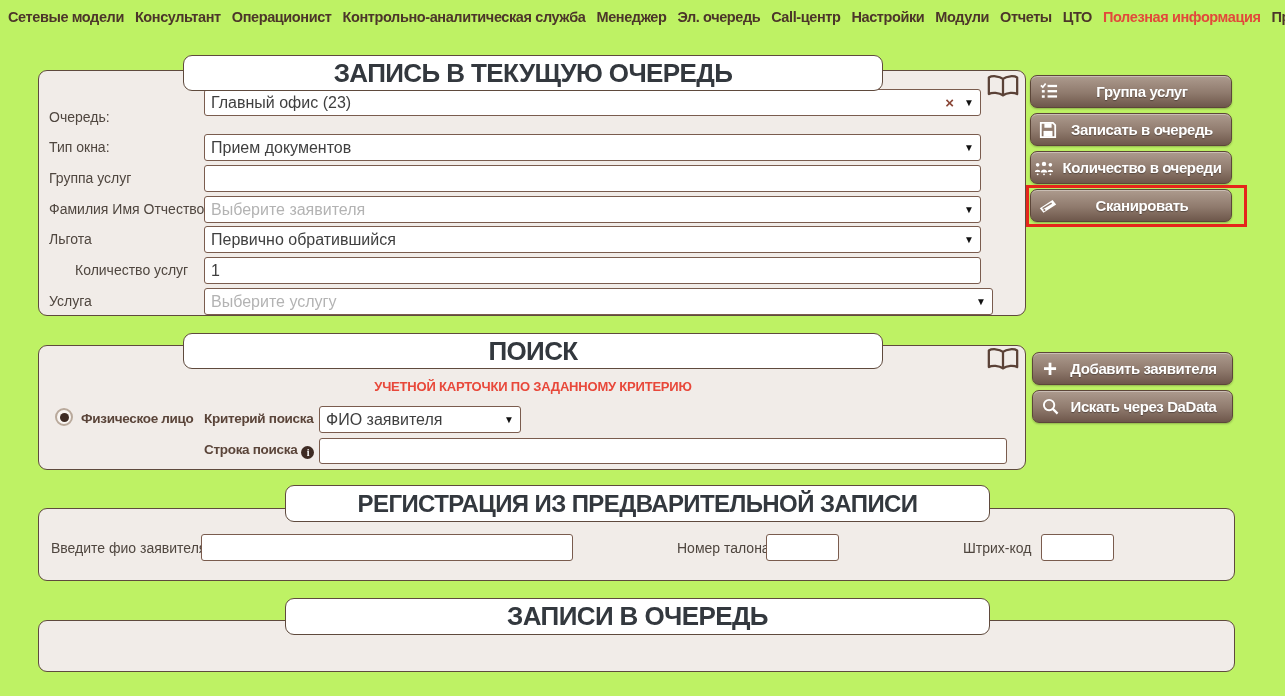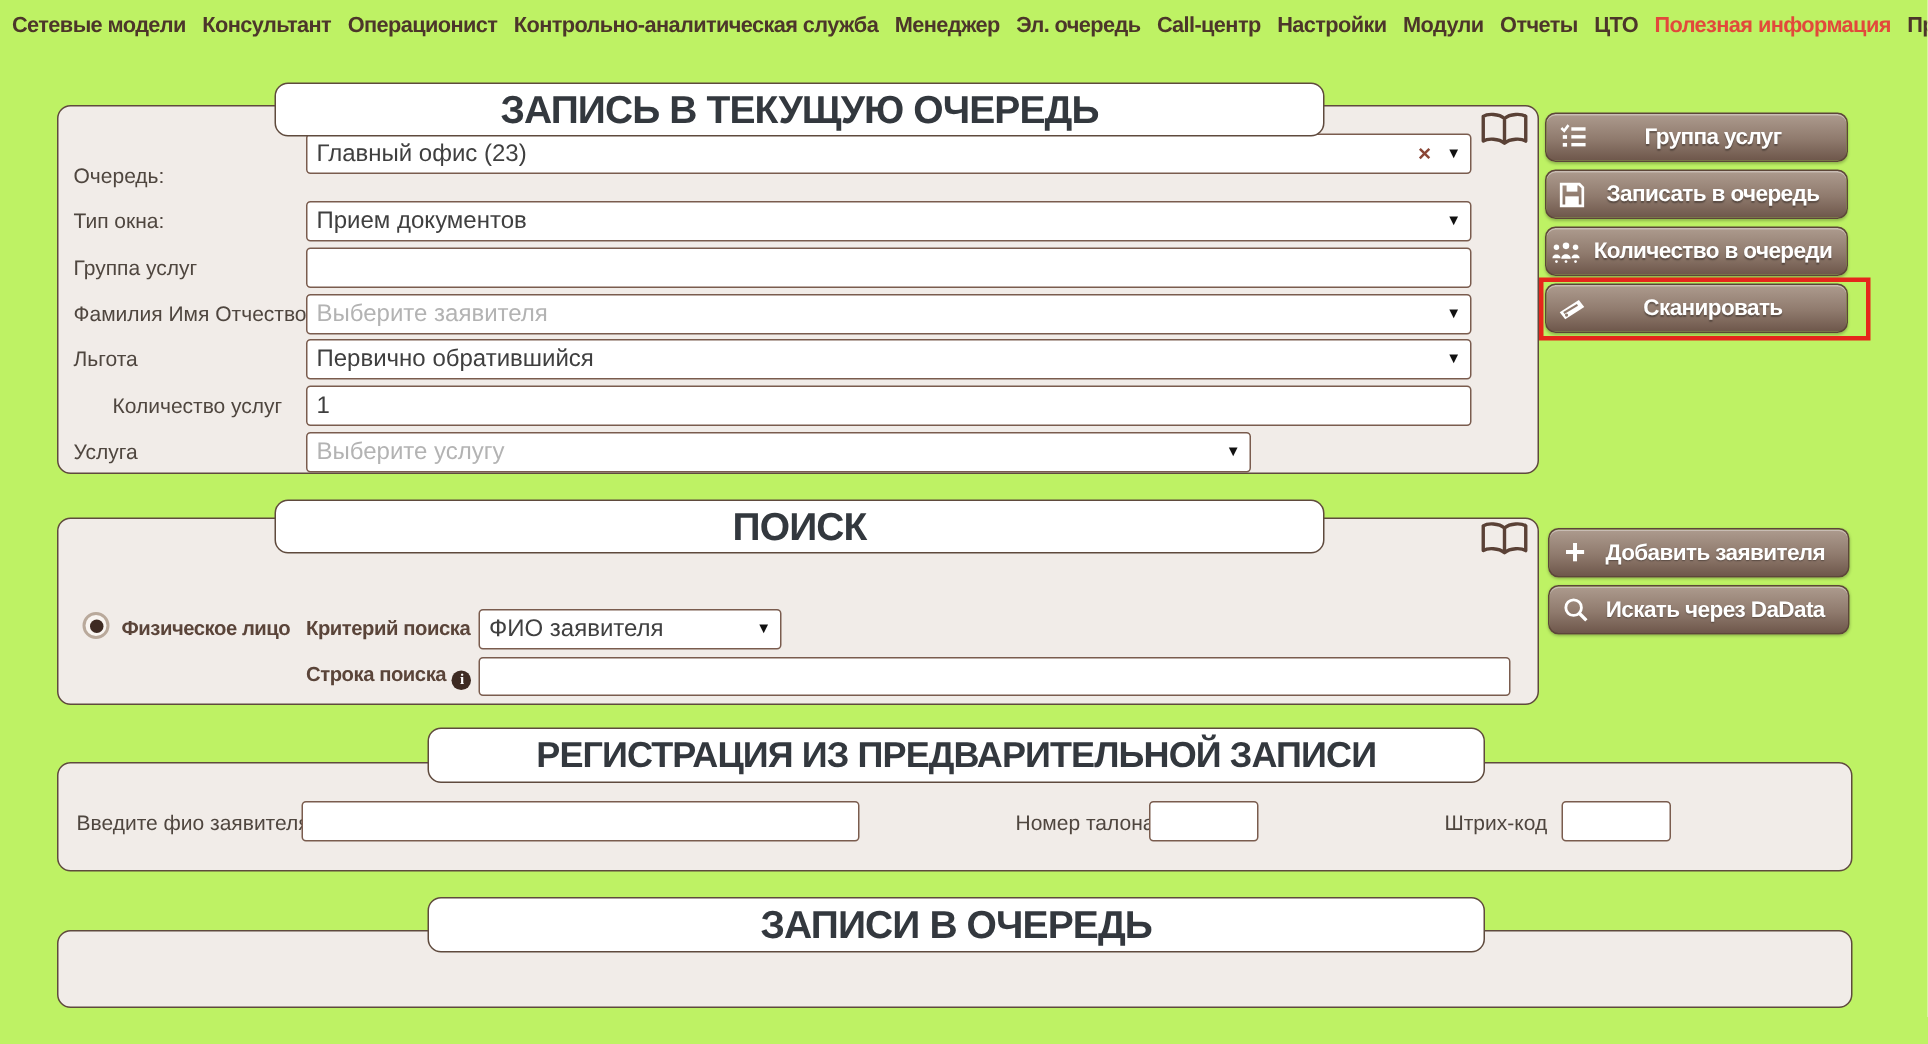--- a/index.html
+++ b/index.html
@@ -109,21 +109,21 @@
     <div class="flabel" style="position:absolute; left:10px; top:160px;">Льгота</div>
     <div class="fieldbox" style="left:165px; top:155px; width:777px;">
       <span class="val">Первично обратившийся</span>
       <span class="arrow">▼</span>
     </div>
 
     <div class="flabel" style="position:absolute; left:10px; top:191px;margin-left:26px;">Количество услуг</div>
     <input class="txt" style="left: 165px; top: 186px; width: 777px;" value="1">
 
     <div class="flabel" style="position:absolute; left:10px; top:222px;">Услуга</div>
-    <div class="fieldbox" style="left:165px; top:217px; width:630px;justify-content:center;">
+    <div class="fieldbox" style="left:165px; top:217px; width:789px;justify-content:center;">
       <span class="val ph">Выберите услугу</span>
       <span class="arrow">▼</span>
     </div>
   </div>
 
   <div class="btn-brown" style="left:1030px; top:75px; width:202px; height:33px;">
     <span class="bicon">
       <svg width="19" height="19" viewBox="0 0 20 20">
         <path d="M2 3.5 L4 5.5 L7 1.5" fill="none" stroke="#fff" stroke-width="1.8"></path>
         <rect x="9" y="3" width="10" height="2.4" fill="#fff"></rect>
@@ -179,20 +179,21 @@
 
   <div class="title-box" style="left:183px; top:333px; width:700px; height:36px; font-size:26px;">ПОИСК</div>
 
   <div class="panel" style="left:38px; top:345px; width:988px; height:125px;">
     <div class="book-icon" style="right:5px; top:1px;">
       <svg width="34" height="25" viewBox="0 0 36 26">
         <path d="M18 5 C14 1.5, 6 1.5, 3 3.5 L3 21 C6 19, 14 19, 18 22.5 C22 19, 30 19, 33 21 L33 3.5 C30 1.5, 22 1.5, 18 5 Z M18 5 L18 22.5" fill="none" stroke="#5a4136" stroke-width="2.4" stroke-linejoin="round"></path>
       </svg>
     </div>
 
+    <div class="red-subtitle" style="left:0; top:33px;">УЧЕТНОЙ КАРТОЧКИ ПО ЗАДАННОМУ КРИТЕРИЮ</div>
 
     <div class="radio-outer" style="left:16px; top:62px;">
       <div class="radio-inner"></div>
     </div>
     <div class="blabel-brown" style="left:42px; top:65px;">Физическое лицо</div>
 
     <div class="blabel-brown" style="left:165px; top:65px;">Критерий поиска</div>
     <div class="fieldbox" style="left:280px; top:60px; width:202px;">
       <span class="val">ФИО заявителя</span>
       <span class="arrow">▼</span>

